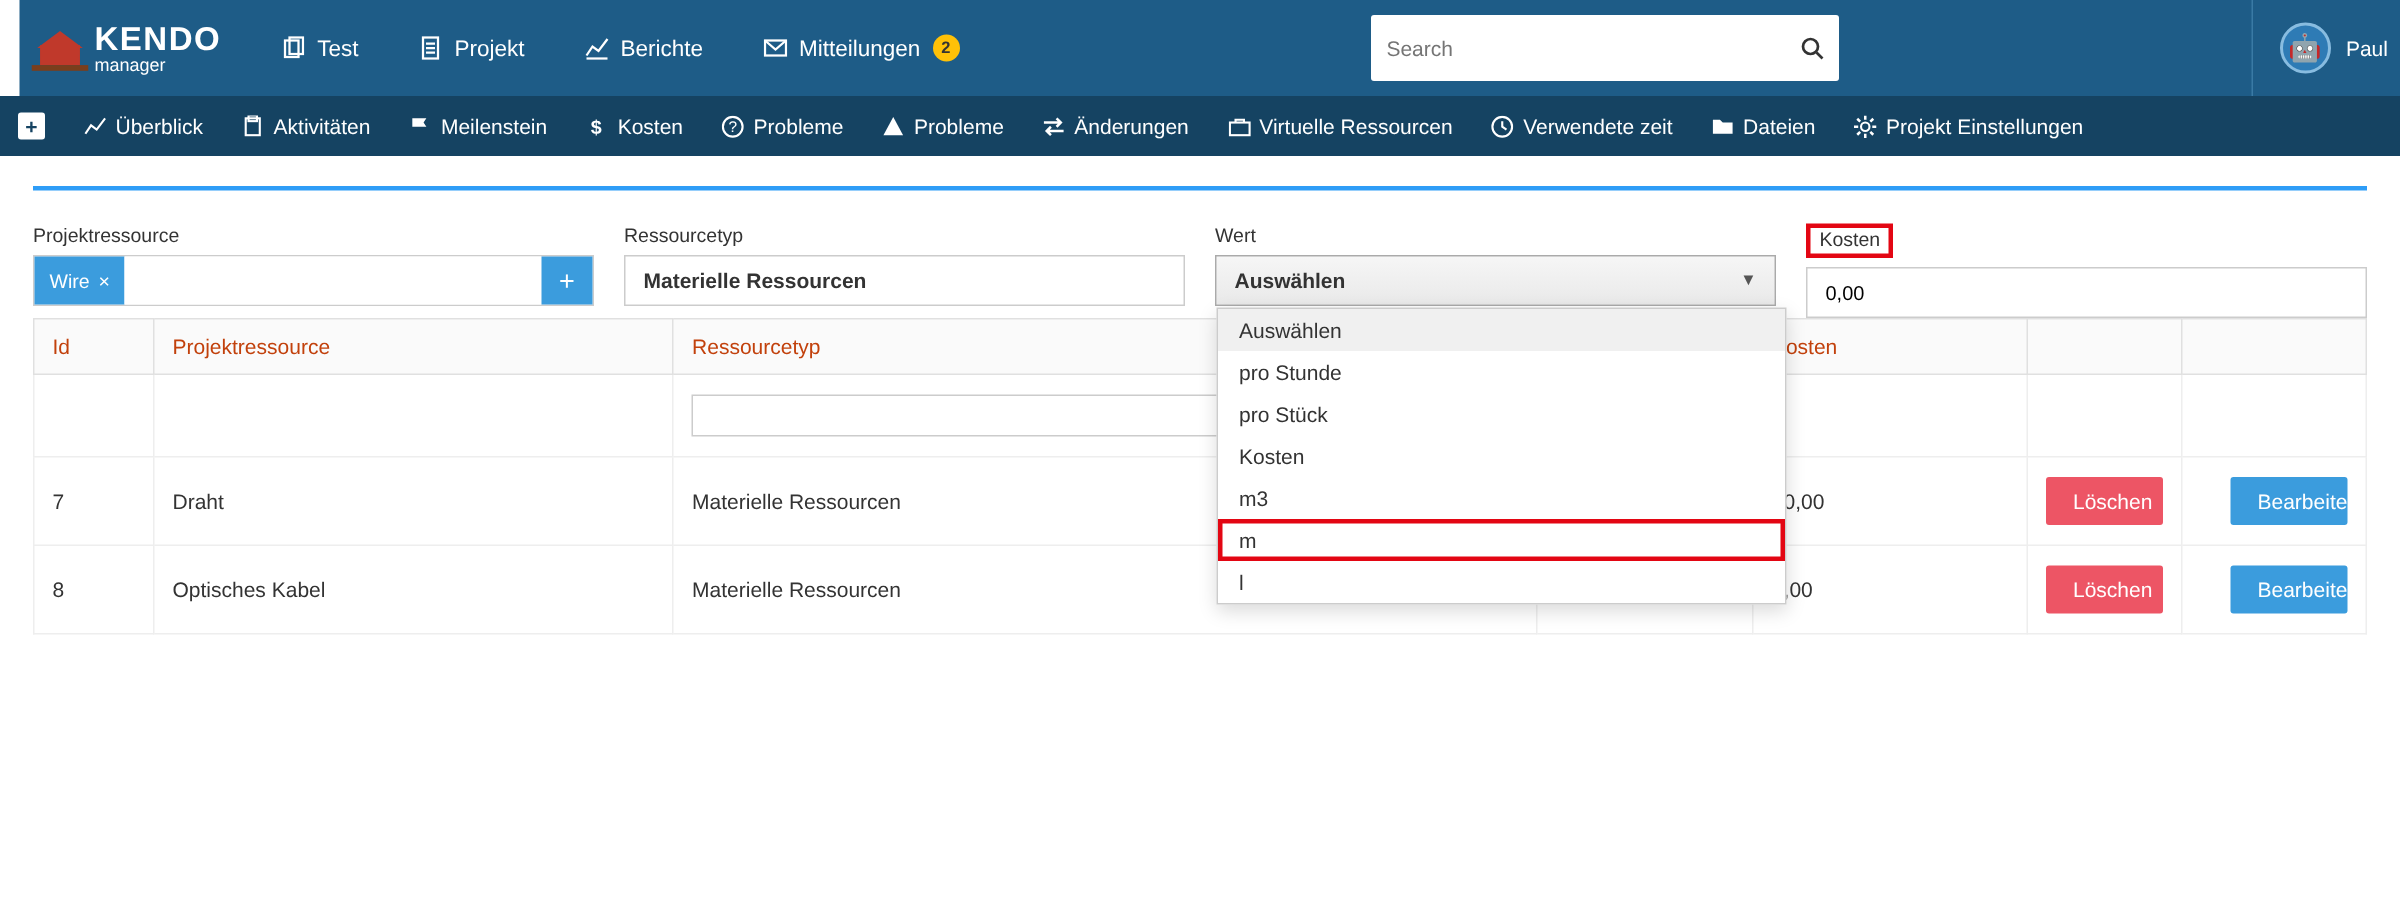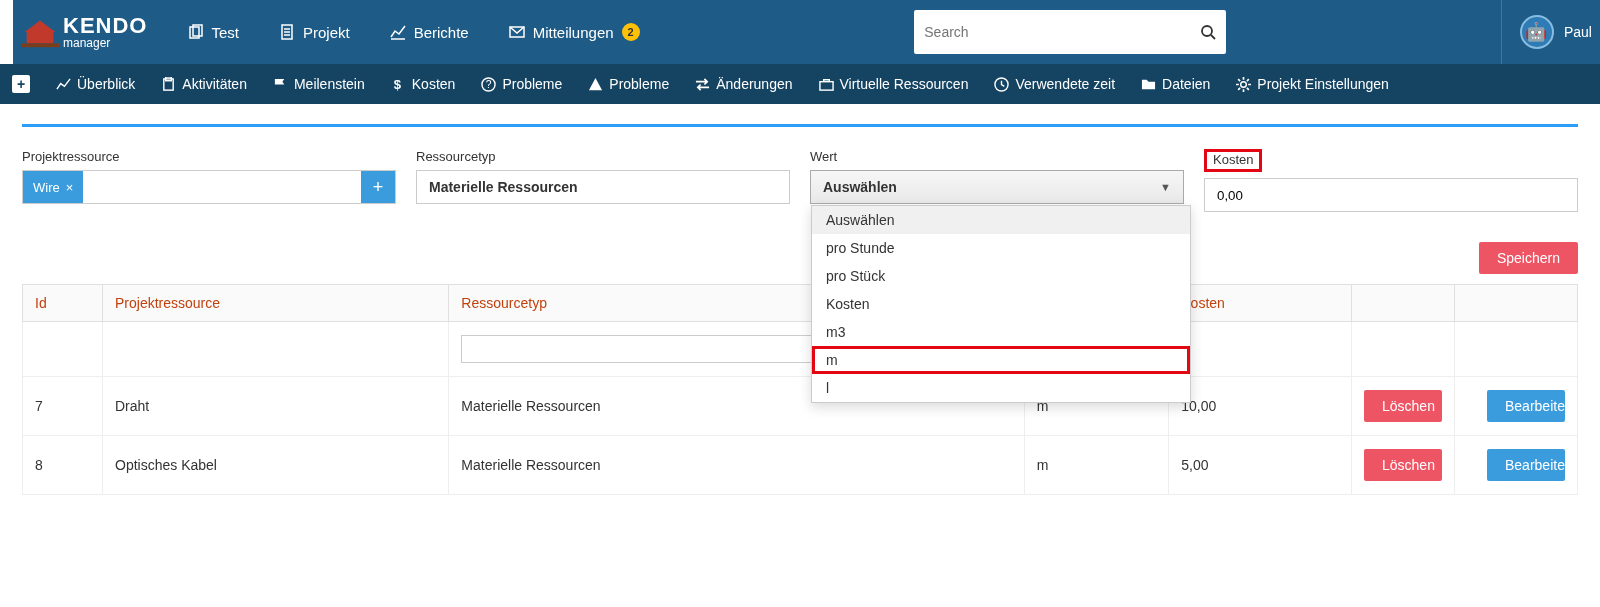--- a/index.html
+++ b/index.html
@@ -245,23 +245,20 @@
           </div>
         </div>
       </div>
 
       <div class="form-col">
         <div><span class="form-label highlight-label">Kosten</span></div>
         <input class="text-input" value="0,00" style="">
       </div>
     </div>
 
-    <div class="btn-row">
-      <button class="btn btn-danger">Speichern</button>
-    </div>
 
     <table class="grid">
       <thead>
         <tr>
           <th class="col-id">Id</th>
           <th>Projektressource</th>
           <th>Ressourcetyp</th>
           <th>Wert</th>
           <th>Kosten</th>
           <th class="col-act"></th>

